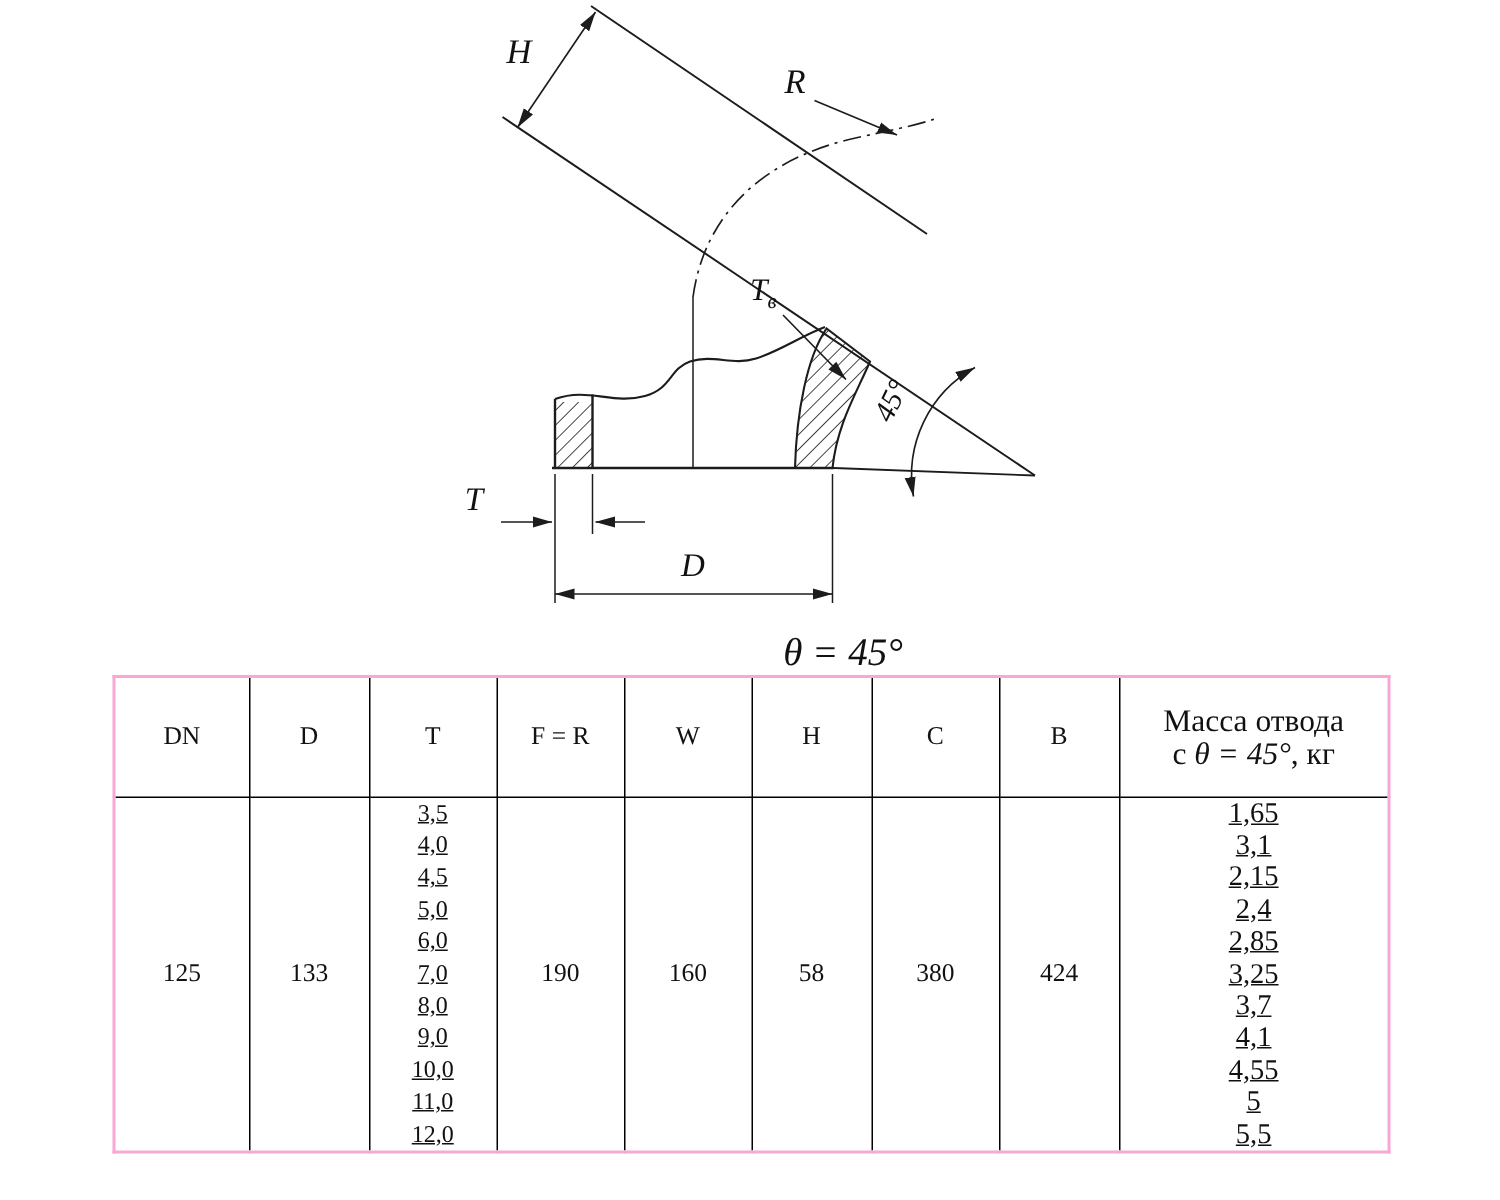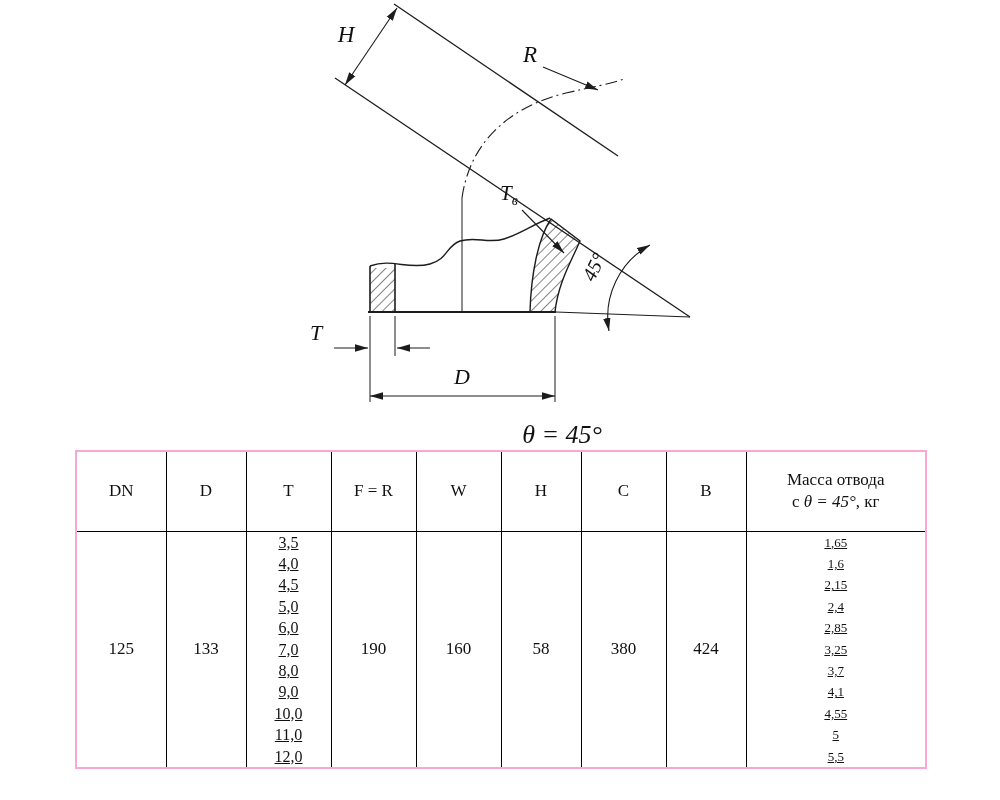--- a/index.html
+++ b/index.html
@@ -17,24 +17,24 @@
     position:absolute; left:75px; top:450px; width:850px;
     border-collapse:collapse; table-layout:fixed;
     border:2px solid #f9a8d4;
   }
   table.spec th, table.spec td {
     border:1px solid #000; text-align:center; vertical-align:middle;
     padding:0; font-weight:normal; font-size:17px; color:#111;
   }
   table.spec thead tr { height:80px; }
   table.spec tbody tr { height:237px; }
-  .mass-hdr { line-height:22px; font-size:17px; }
+  .mass-hdr { line-height:22px; font-size:21px; }
   .mass-hdr .it { font-style:italic; }
   .vlist div { line-height:21.4px; font-size:16px;text-decoration:underline; }
-  .vlist.small div { font-size:13px; }
+  .vlist.small div { font-size:19px; }
 </style>
 </head>
 <body>
 
 <div class="stage">
 
   <svg class="drawing" width="1000" height="465" viewBox="0 0 1000 465">
     <defs>
       <marker id="arw" viewBox="0 0 12 8" refX="12" refY="4" markerWidth="13" markerHeight="9" markerUnits="userSpaceOnUse" orient="auto-start-reverse">
         <path d="M0,0.6 L12,4 L0,7.4 Z" fill="#1c1c1c"></path>
@@ -150,21 +150,21 @@
             </div>
         </td>
         <td>190</td>
         <td>160</td>
         <td>58</td>
         <td>380</td>
         <td>424</td>
         <td>
           <div class="vlist small">
               <div>1,65</div>
-              <div>1,6</div>
+              <div>3,1</div>
               <div>2,15</div>
               <div>2,4</div>
               <div>2,85</div>
               <div>3,25</div>
               <div>3,7</div>
               <div>4,1</div>
               <div>4,55</div>
               <div>5</div>
               <div>5,5</div>
             </div>

